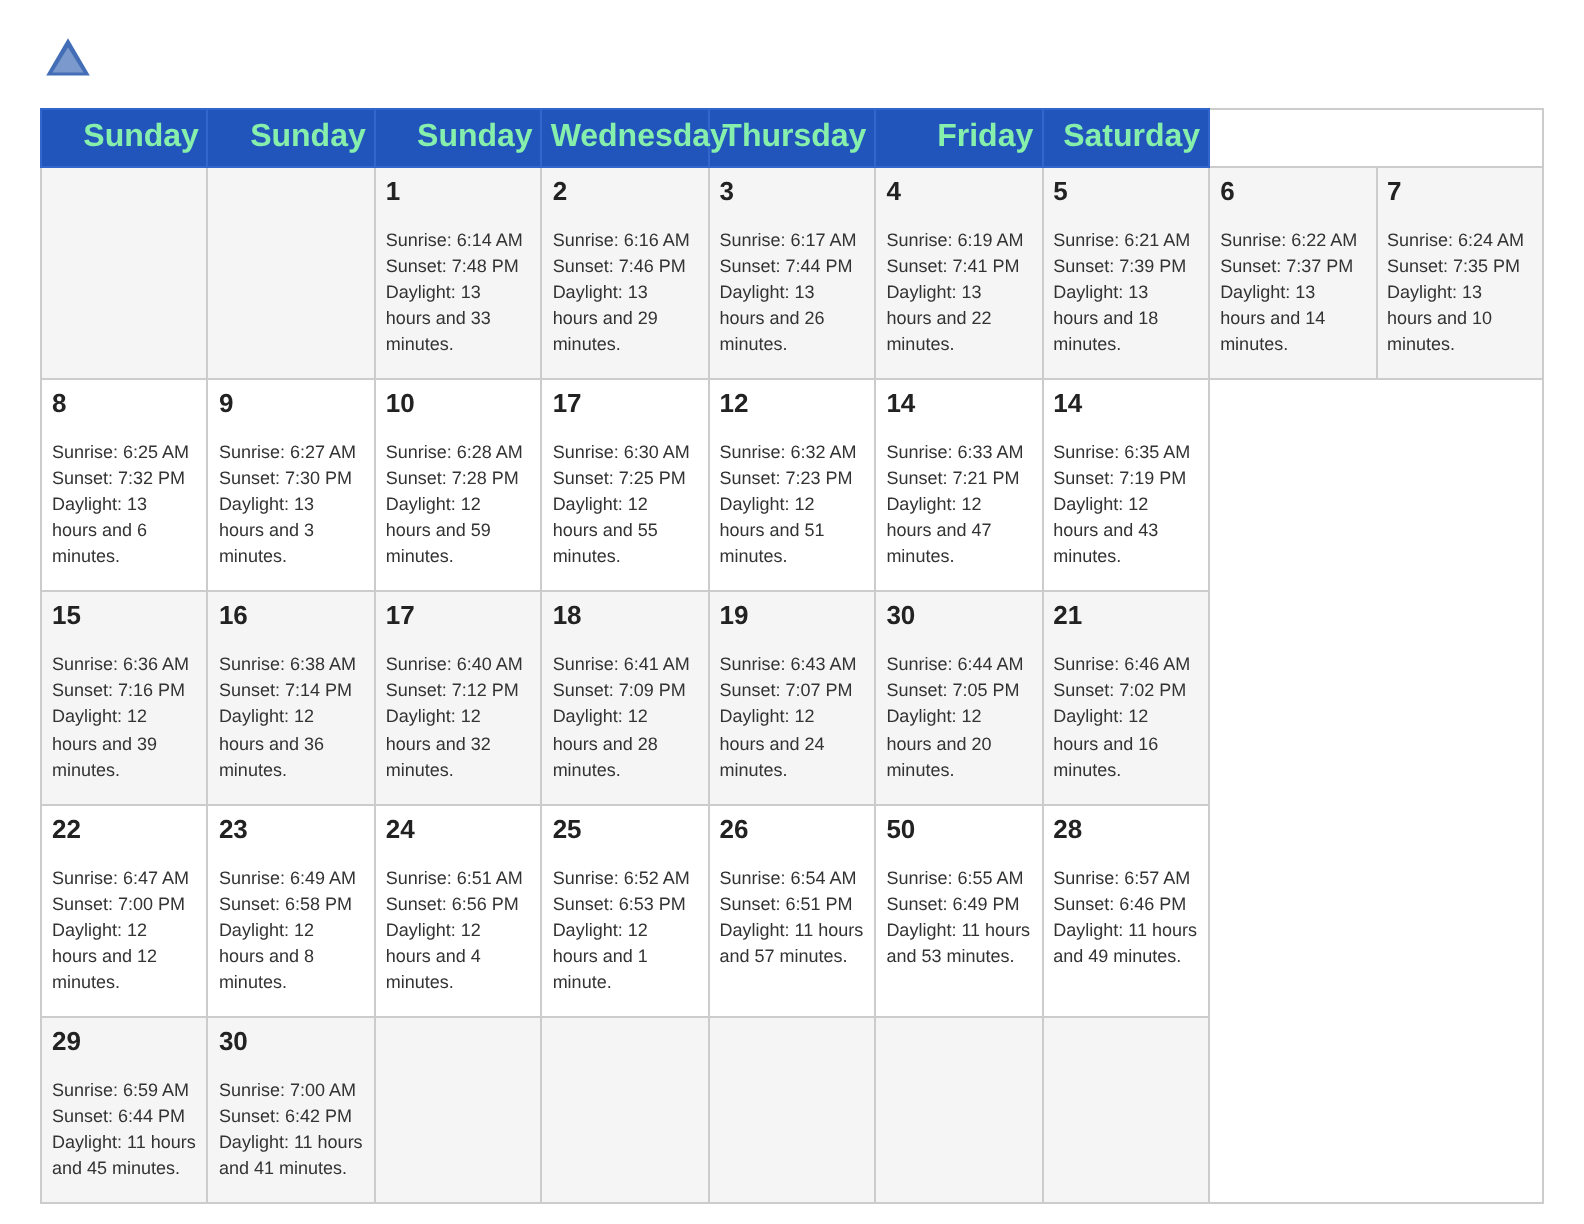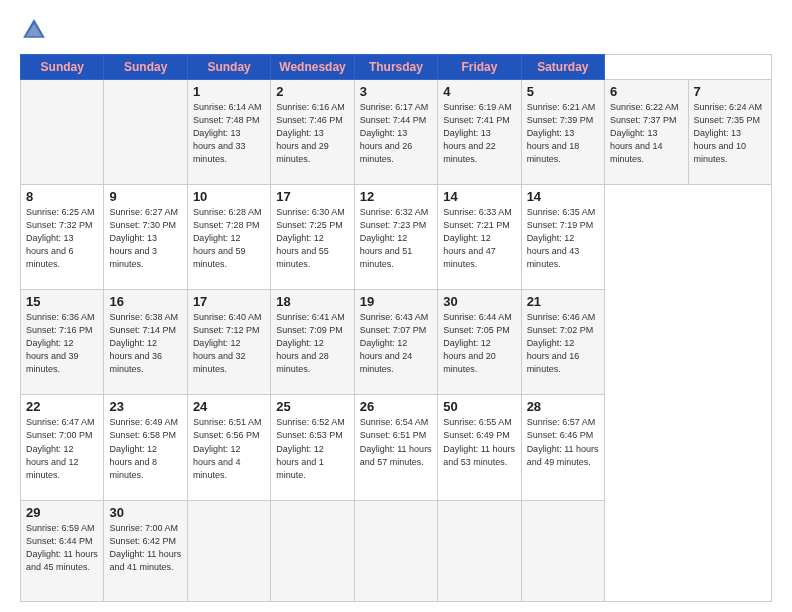--- a/index.html
+++ b/index.html
@@ -56,25 +56,25 @@
     }
     .calendar {
       flex: 1;
       border: 1px solid #ccc;
       border-collapse: collapse;
       width: 100%;
       table-layout: fixed;
     }
     .calendar th {
       background: #2255bb;
-      color: #fca5a5;
-      font-size: 12px;
+      color: #86efac;
+      font-size: 16px;
       font-weight: bold;
       padding: 5px 4px;
-      text-align: center;
+      text-align: right;
       border: 1px solid #3366cc;
     }
     .calendar td {
       border: 1px solid #ccc;
       vertical-align: top;
       padding: 4px 5px;
       font-size: 9.5px;
       color: #333;
       height: 88px;
     }
@@ -82,20 +82,21 @@
       font-size: 13px;
       font-weight: bold;
       color: #222;
       display: block;
       margin-bottom: 2px;
     }
     .day-info {
       font-size: 9px;
       line-height: 1.45;
       color: #333;
+      margin-top: 11px;
     }
     .empty-cell {
       background: #f9f9f9;
     }
     .row-shaded td {
       background: #f5f5f5;
     }
   </style>
 </head>
 <body>

